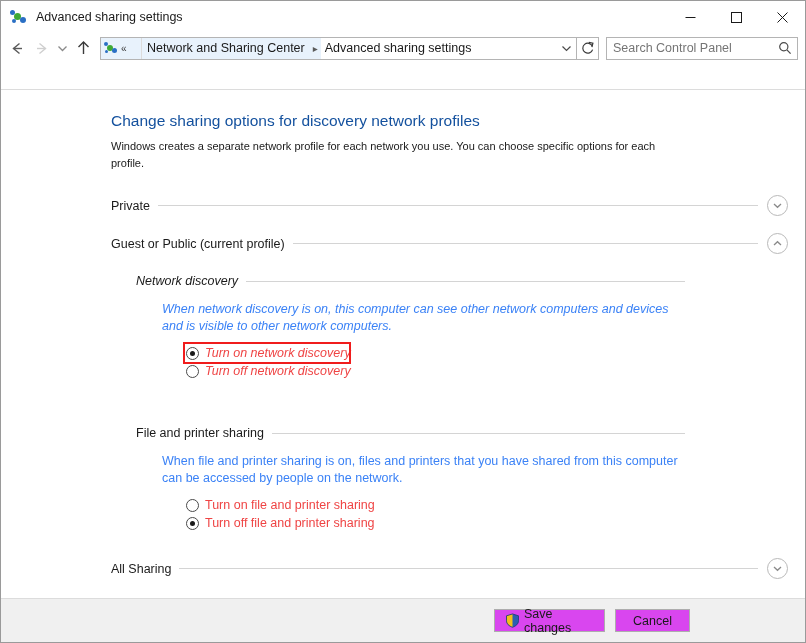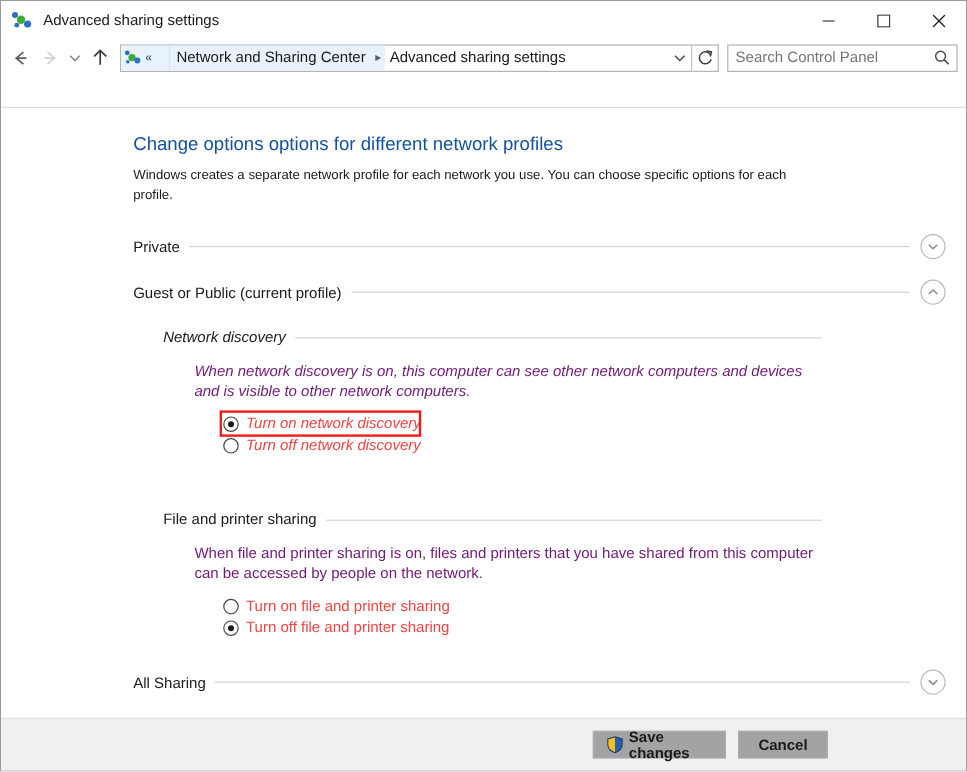--- a/index.html
+++ b/index.html
@@ -220,21 +220,21 @@
     display: flex;
     align-items: center;
     padding-right: 120px;
   }
   .sub-head .label {
     font-size: 12.5px; color: #1a1a1a; white-space: nowrap; padding-right: 8px;
   }
   .sub-head .rule { flex: 1 1 auto; height: 1px; background: #d4d4d4; }
   .sub-desc {
     font-size: 12.5px;
-    color: #701a75;
+    color: #3b82f6;
     line-height: 17px;
     margin: 13px 0 0 26px;
     max-width: 522px;
   }
   .radio-group { margin: 9px 0 0 50px; position: relative; }
   .radio-row {
     display: flex;
     align-items: center;
     height: 18px;
     cursor: default;
@@ -270,28 +270,27 @@
     background: #f0f0f0;
     border-top: 1px solid #dcdcdc;
     display: flex;
     align-items: center;
     justify-content: flex-end;
     padding-right: 115px;
   }
   .btn {
     height: 23px;
     border: 1px solid #adadad;
-    background: #a3a3a3;
+    background: #d946ef;
     font-family: "Liberation Sans", sans-serif;
     font-size: 12.5px;
     color: #1a1a1a;
     display: flex; align-items: center; justify-content: center;
     cursor: default;
     padding: 0 10px;
-    font-weight: bold;
   }
   #save-btn { width: 111px; margin-right: 10px; gap: 4px; }
   #cancel-btn { width: 75px; }
 
   
   .netico-dot { position: absolute; border-radius: 50%; }
 </style>
 </head>
 <body>
 
@@ -393,21 +392,21 @@
 
   <div id="menubar">
     <span class="menu-item">File</span>
     <span class="menu-item">Edit</span>
     <span class="menu-item">View</span>
     <span class="menu-item">Tools</span>
   </div>
 
   <div id="content">
 
-    <h1 id="page-heading">Change options options for different network profiles</h1>
+    <h1 id="page-heading">Change sharing options for discovery network profiles</h1>
     <div id="page-desc">Windows creates a separate network profile for each network you use. You can choose specific options for each profile.</div>
 
     <div class="profile-head" style="margin-top:23px;">
       <span class="label">Private</span>
       <span class="rule"></span>
       <span class="circle-btn">
         <svg width="11" height="11" viewBox="0 0 11 11">
           <path d="M2 4 L5.5 7.3 L9 4" fill="none" stroke="#8a8a8a" stroke-width="1.3"></path>
         </svg>
       </span>

